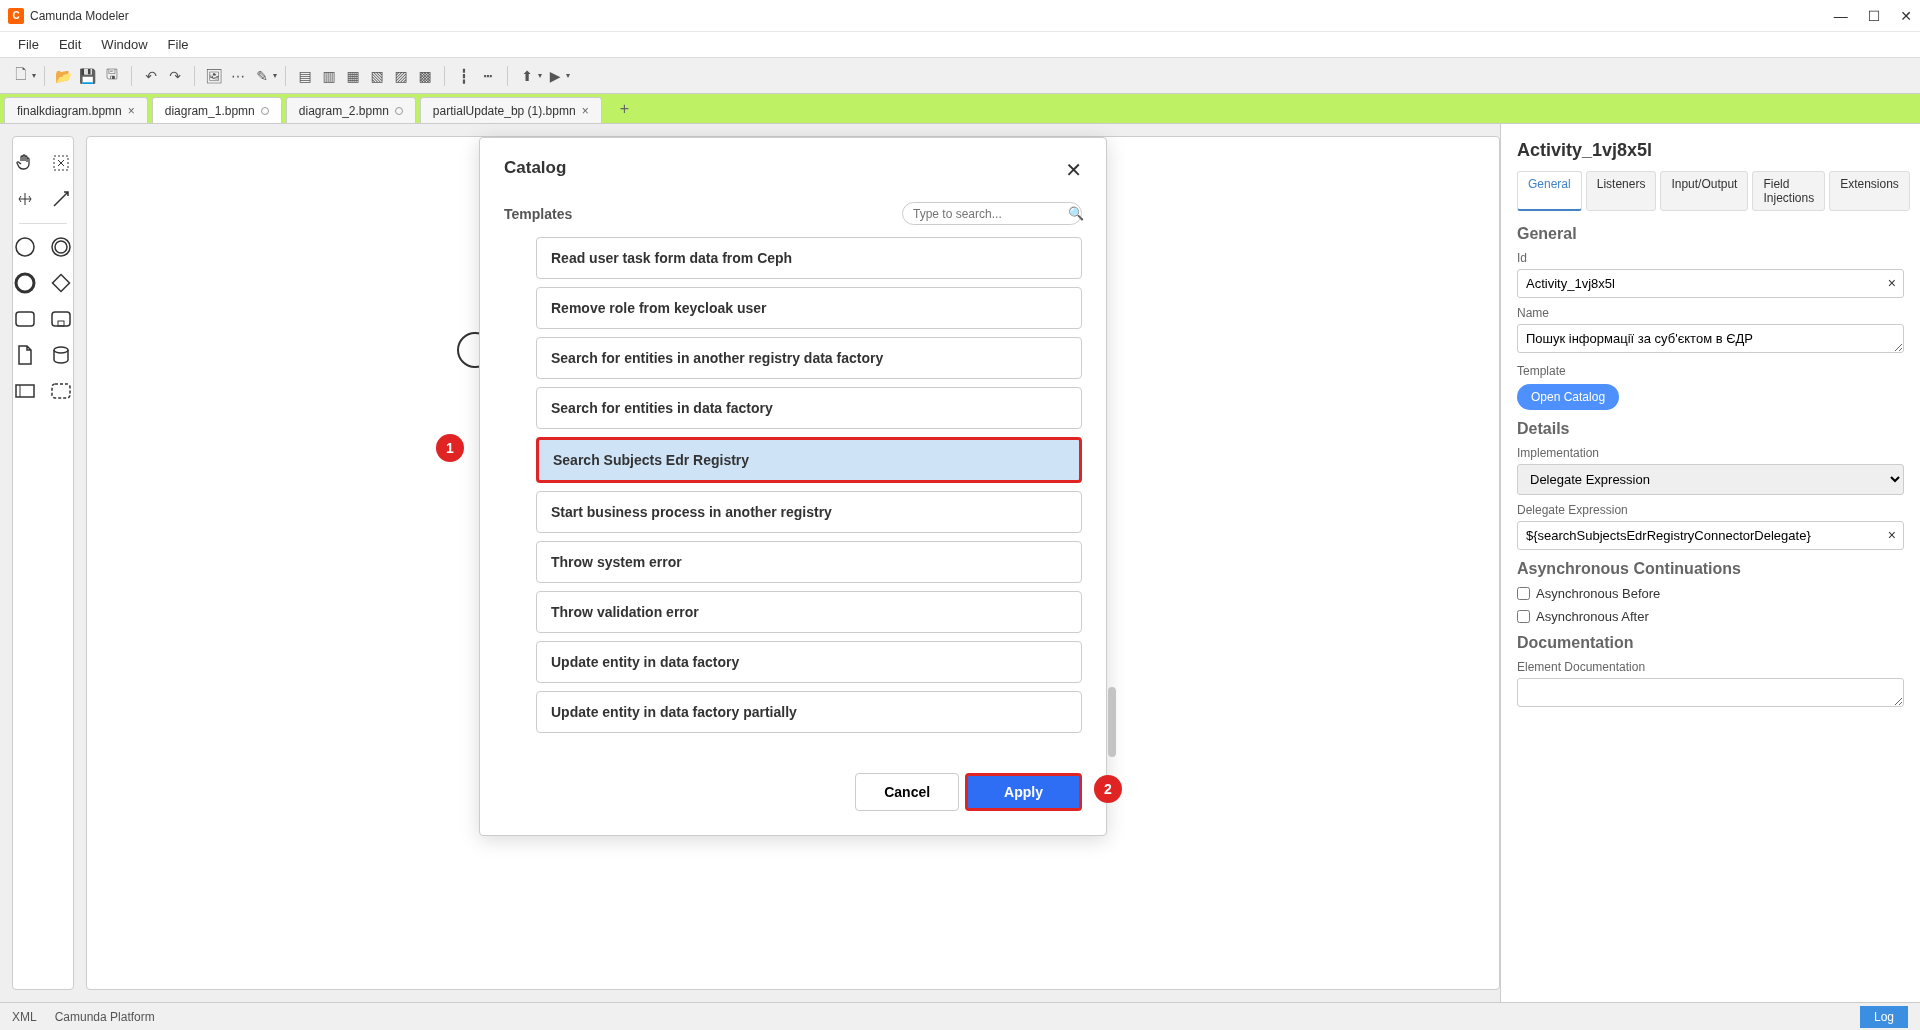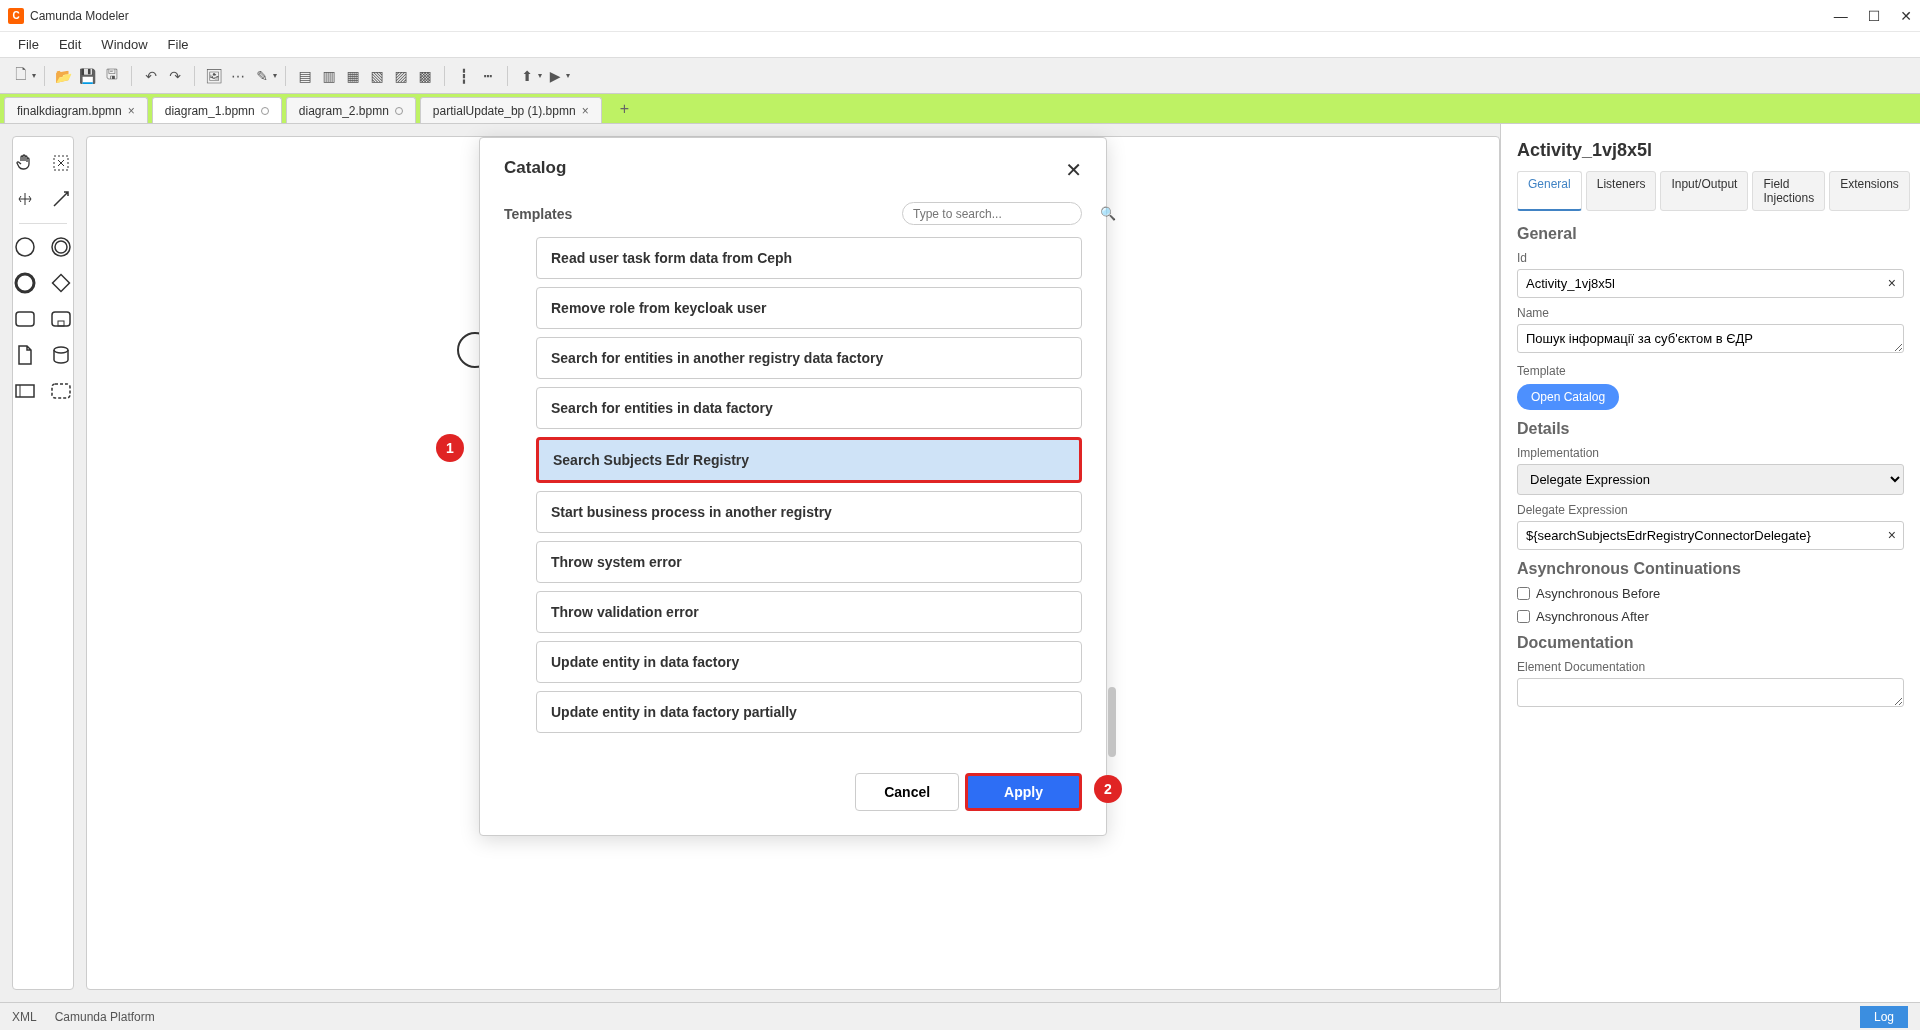--- a/index.html
+++ b/index.html
@@ -60,21 +60,21 @@
     .checkbox-row { display:flex; align-items:center; gap:6px; margin-top:8px; font-size:13px; }
     .checkbox-row input { width:13px; height:13px; }
     
     
     .modal { position: absolute; top: 0; left: 50%; transform: translateX(-50%); width: 628px; background: #fff; border: 1px solid #ccc; box-shadow: 0 4px 20px rgba(0,0,0,0.15); border-radius: 4px; z-index: 100; }
     .modal-header { padding: 20px 24px 14px; display:flex; align-items:flex-start; }
     .modal-header h2 { font-size: 17px; font-weight: 700; }
     .modal-header .close-x { margin-left:auto; font-size: 20px; }
     .modal-sticky { padding: 6px 24px 12px; display:flex; align-items:center; justify-content:space-between; }
     .modal-sticky .label { font-size: 14px; font-weight: 600; color:#555; }
-    .search-box { display:flex; align-items:center; border:1px solid #ccc; border-radius: 14px; padding: 3px 10px; width: 180px; gap: 32px; }
+    .search-box { display:flex; align-items:center; border:1px solid #ccc; border-radius: 14px; padding: 3px 10px; width: 180px; }
     .search-box input { border:none; outline:none; flex:1; font-size:12px; }
     .modal-body { padding: 0 24px 16px; position: relative; }
     .tpl-item { border: 1px solid #ccc; border-radius: 4px; padding: 12px 14px; margin-bottom: 8px; font-size: 14px; font-weight: 600; color:#333;margin-left:32px; }
     .tpl-item.selected { background: #cfe3f7; border: 2px solid #2d6bbf; }
     .modal-footer { padding: 16px 24px 24px; display:flex; justify-content:flex-end; gap: 6px; }
     .btn { padding: 8px 28px; border-radius: 4px; font-size: 14px; font-weight: 600; border: 1px solid #ccc; background:#fff; }
     .btn-primary { background: #2d6ef5; color:#fff; border-color:#2d6ef5; }
     
     
     .annot-highlight { border: 3px solid #e02424 !important; border-radius: 4px; }

